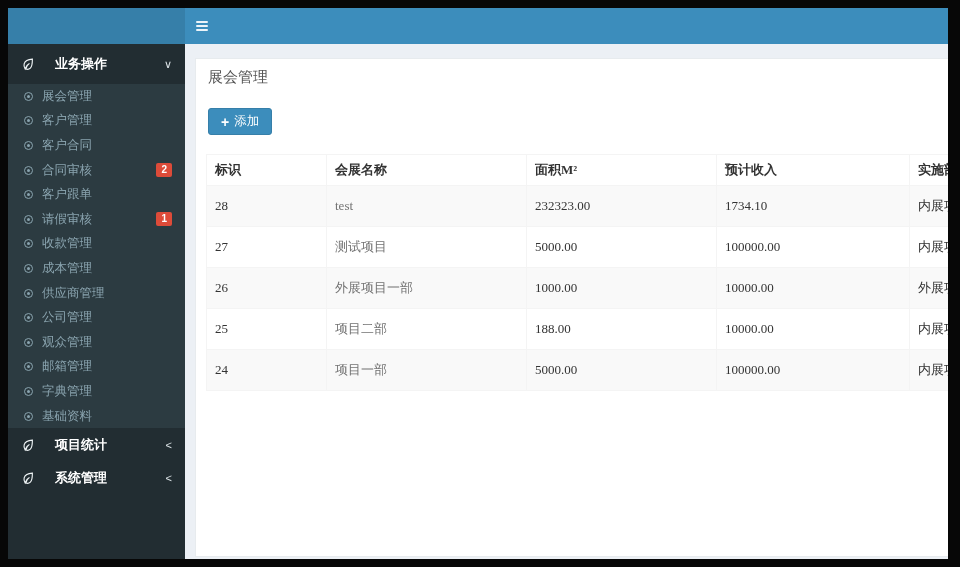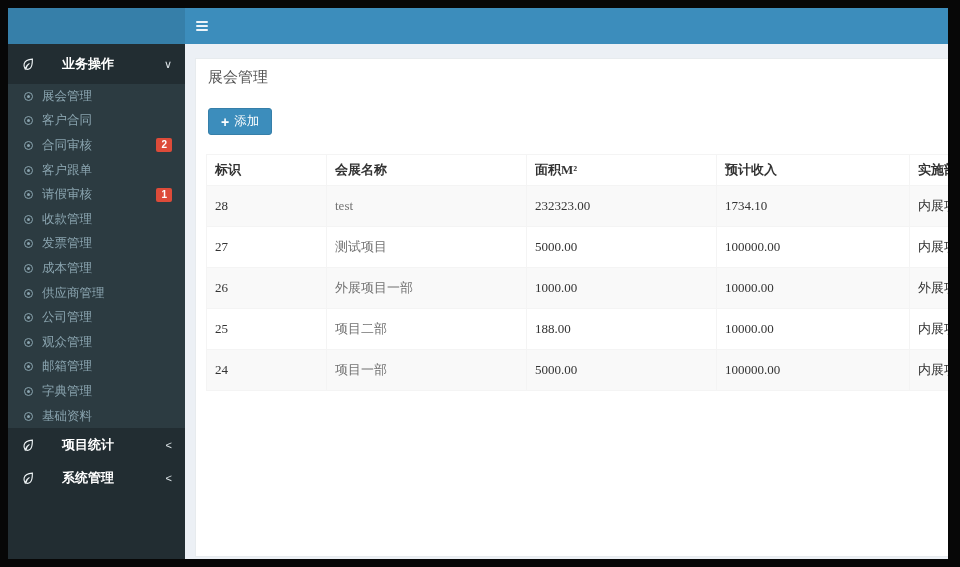--- a/index.html
+++ b/index.html
@@ -14,21 +14,21 @@
   
   .topbar { position:absolute; left:0; top:0; width:100%; height:36px; display:flex; }
   .logo-area { width:177px; height:36px; background:#367fa9; flex:none; }
   .navbar { flex:1; height:36px; background:#3c8dbc; display:flex; align-items:center; }
   .toggle { width:34px; height:36px; border:none; background:transparent; cursor:pointer;
             display:flex; flex-direction:column; justify-content:center; align-items:center; gap:2px; }
   .toggle .bar { width:12px; height:2px; background:rgba(255,255,255,.9); border-radius:1px; }
   
   .sidebar { position:absolute; left:0; top:36px; width:177px; bottom:0; background:#222d32;
              display:flex; flex-direction:column; color:#b8c7ce; }
-  .section { display:flex; align-items:center; padding:12px 13px; gap:27px; color:#ffffff;
+  .section { display:flex; align-items:center; padding:12px 13px; gap:20px; color:#ffffff;
              font-size:13px; font-weight:bold; cursor:pointer; flex:none; }
   .section.first { height:40px; }
   .section.small { height:33px;justify-content:flex-end; }
   .leaf { width:14px; height:14px; flex:none; color:#eef3f5; }
   .chev { margin-left:auto; font-size:11px; font-weight:normal; color:#dde4e8; }
   .submenu { list-style:none; background:#2c3b41; flex:none; }
   .submenu li { height:24.6px; display:flex; align-items:center; padding-left:16px;
                 font-size:12.5px; color:#8aa4af; cursor:pointer; position:relative; }
   .o-icon { width:9px; height:9px; border:1px solid #8aa4af; border-radius:50%;
             margin-right:9px; flex:none; position:relative; }
@@ -81,20 +81,25 @@
       <span class="chev">∨</span>
     </div>
 
     <ul class="submenu">
   <li>
     <span class="o-icon"></span>
     <span>展会管理</span>
 
   </li>
 
+  <li>
+    <span class="o-icon"></span>
+    <span>客户管理</span>
+
+  </li>
 
   <li>
     <span class="o-icon"></span>
     <span>客户合同</span>
 
   </li>
 
   <li>
     <span class="o-icon"></span>
     <span>合同审核</span>
@@ -113,25 +118,20 @@
     <span>请假审核</span>
     <span class="badge">1</span>
   </li>
 
   <li>
     <span class="o-icon"></span>
     <span>收款管理</span>
 
   </li>
 
-  <li>
-    <span class="o-icon"></span>
-    <span>发票管理</span>
-
-  </li>
 
   <li>
     <span class="o-icon"></span>
     <span>成本管理</span>
 
   </li>
 
   <li>
     <span class="o-icon"></span>
     <span>供应商管理</span>

